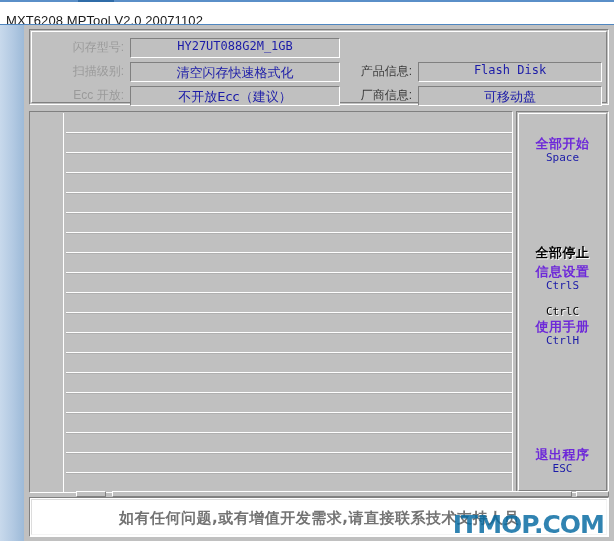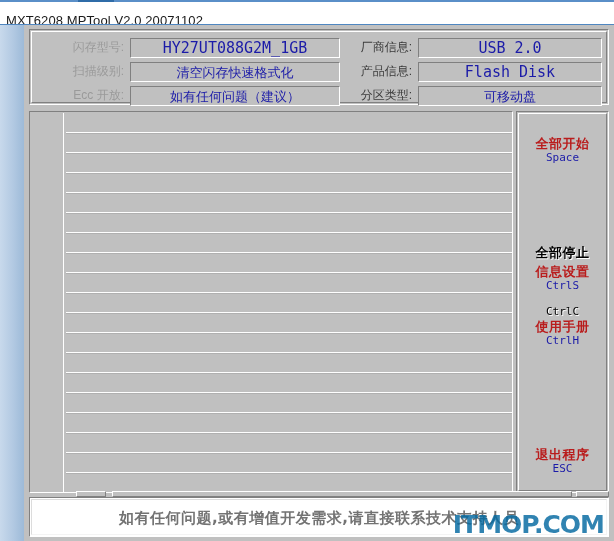--- a/index.html
+++ b/index.html
@@ -120,21 +120,21 @@
     height: 20px;
     border: 1px solid;
     border-color: #808080 #ffffff #ffffff #808080;
     background: #c0c0c0;
   }
   .field-value {
     position: absolute;
     left: 0; right: 0; top: 0;
     text-align: center;
     font-family: "DejaVu Sans Mono", "Liberation Mono", monospace;
-    font-size: 15px;
+    font-size: 12px;
     color: #1b1ba8;
     white-space: nowrap;
     overflow: hidden;
   }
   .field-value.cjk {
     font-family: "DejaVu Sans", "Liberation Sans", sans-serif;
     font-size: 13px;
     top: 1px;
   }
 
@@ -193,21 +193,21 @@
     border: none;
     padding: 0;
     cursor: pointer;
   }
   .side-btn .main {
     display: block;
     font-family: "DejaVu Sans", "Liberation Sans", sans-serif;
     font-size: 13px;
     font-weight: bold;
     line-height: 15px;
-    color: #b91c1c;
+    color: #6d28d9;
     letter-spacing: 0.5px;
   }
   .side-btn .key {
     display: block;
     font-family: "DejaVu Sans Mono", "Liberation Mono", monospace;
     font-size: 11px;
     line-height: 13px;
     color: #1b1ba8;
   }
   .side-btn.disabled .main,
@@ -302,40 +302,34 @@
         <div class="field-row" style="left:6px; top:30px; width:302px;">
           <div class="field-label left-col" style="left:0; width:86px;">扫描级别:</div>
           <div class="field-box" style="left:92px; width:210px;">
             <div class="field-value cjk">清空闪存快速格式化</div>
           </div>
         </div>
 
         <div class="field-row" style="left:6px; top:54px; width:302px;">
           <div class="field-label left-col" style="left:0; width:86px;">Ecc 开放:</div>
           <div class="field-box" style="left:92px; width:210px;">
-            <div class="field-value cjk">如有任何问题（建议）</div>
-          </div>
-        </div>
-
-        <div class="field-row" style="left:314px; top:6px; width:258px;">
-          <div class="field-label right-col" style="left:0; width:66px;">厂商信息:</div>
-          <div class="field-box" style="left:72px; width:184px;">
-            <div class="field-value">USB 2.0</div>
-          </div>
-        </div>
+            <div class="field-value cjk">不开放Ecc（建议）</div>
+          </div>
+        </div>
+
 
         <div class="field-row" style="left:314px; top:30px; width:258px;">
           <div class="field-label right-col" style="left:0; width:66px;">产品信息:</div>
           <div class="field-box" style="left:72px; width:184px;">
             <div class="field-value">Flash Disk</div>
           </div>
         </div>
 
         <div class="field-row" style="left:314px; top:54px; width:258px;">
-          <div class="field-label right-col" style="left:0; width:66px;">分区类型:</div>
+          <div class="field-label right-col" style="left:0; width:66px;">厂商信息:</div>
           <div class="field-box" style="left:72px; width:184px;">
             <div class="field-value cjk">可移动盘</div>
           </div>
         </div>
 
       </div>
     </div>
 
     <div class="list-frame">
       <div class="list-gutter"></div>

